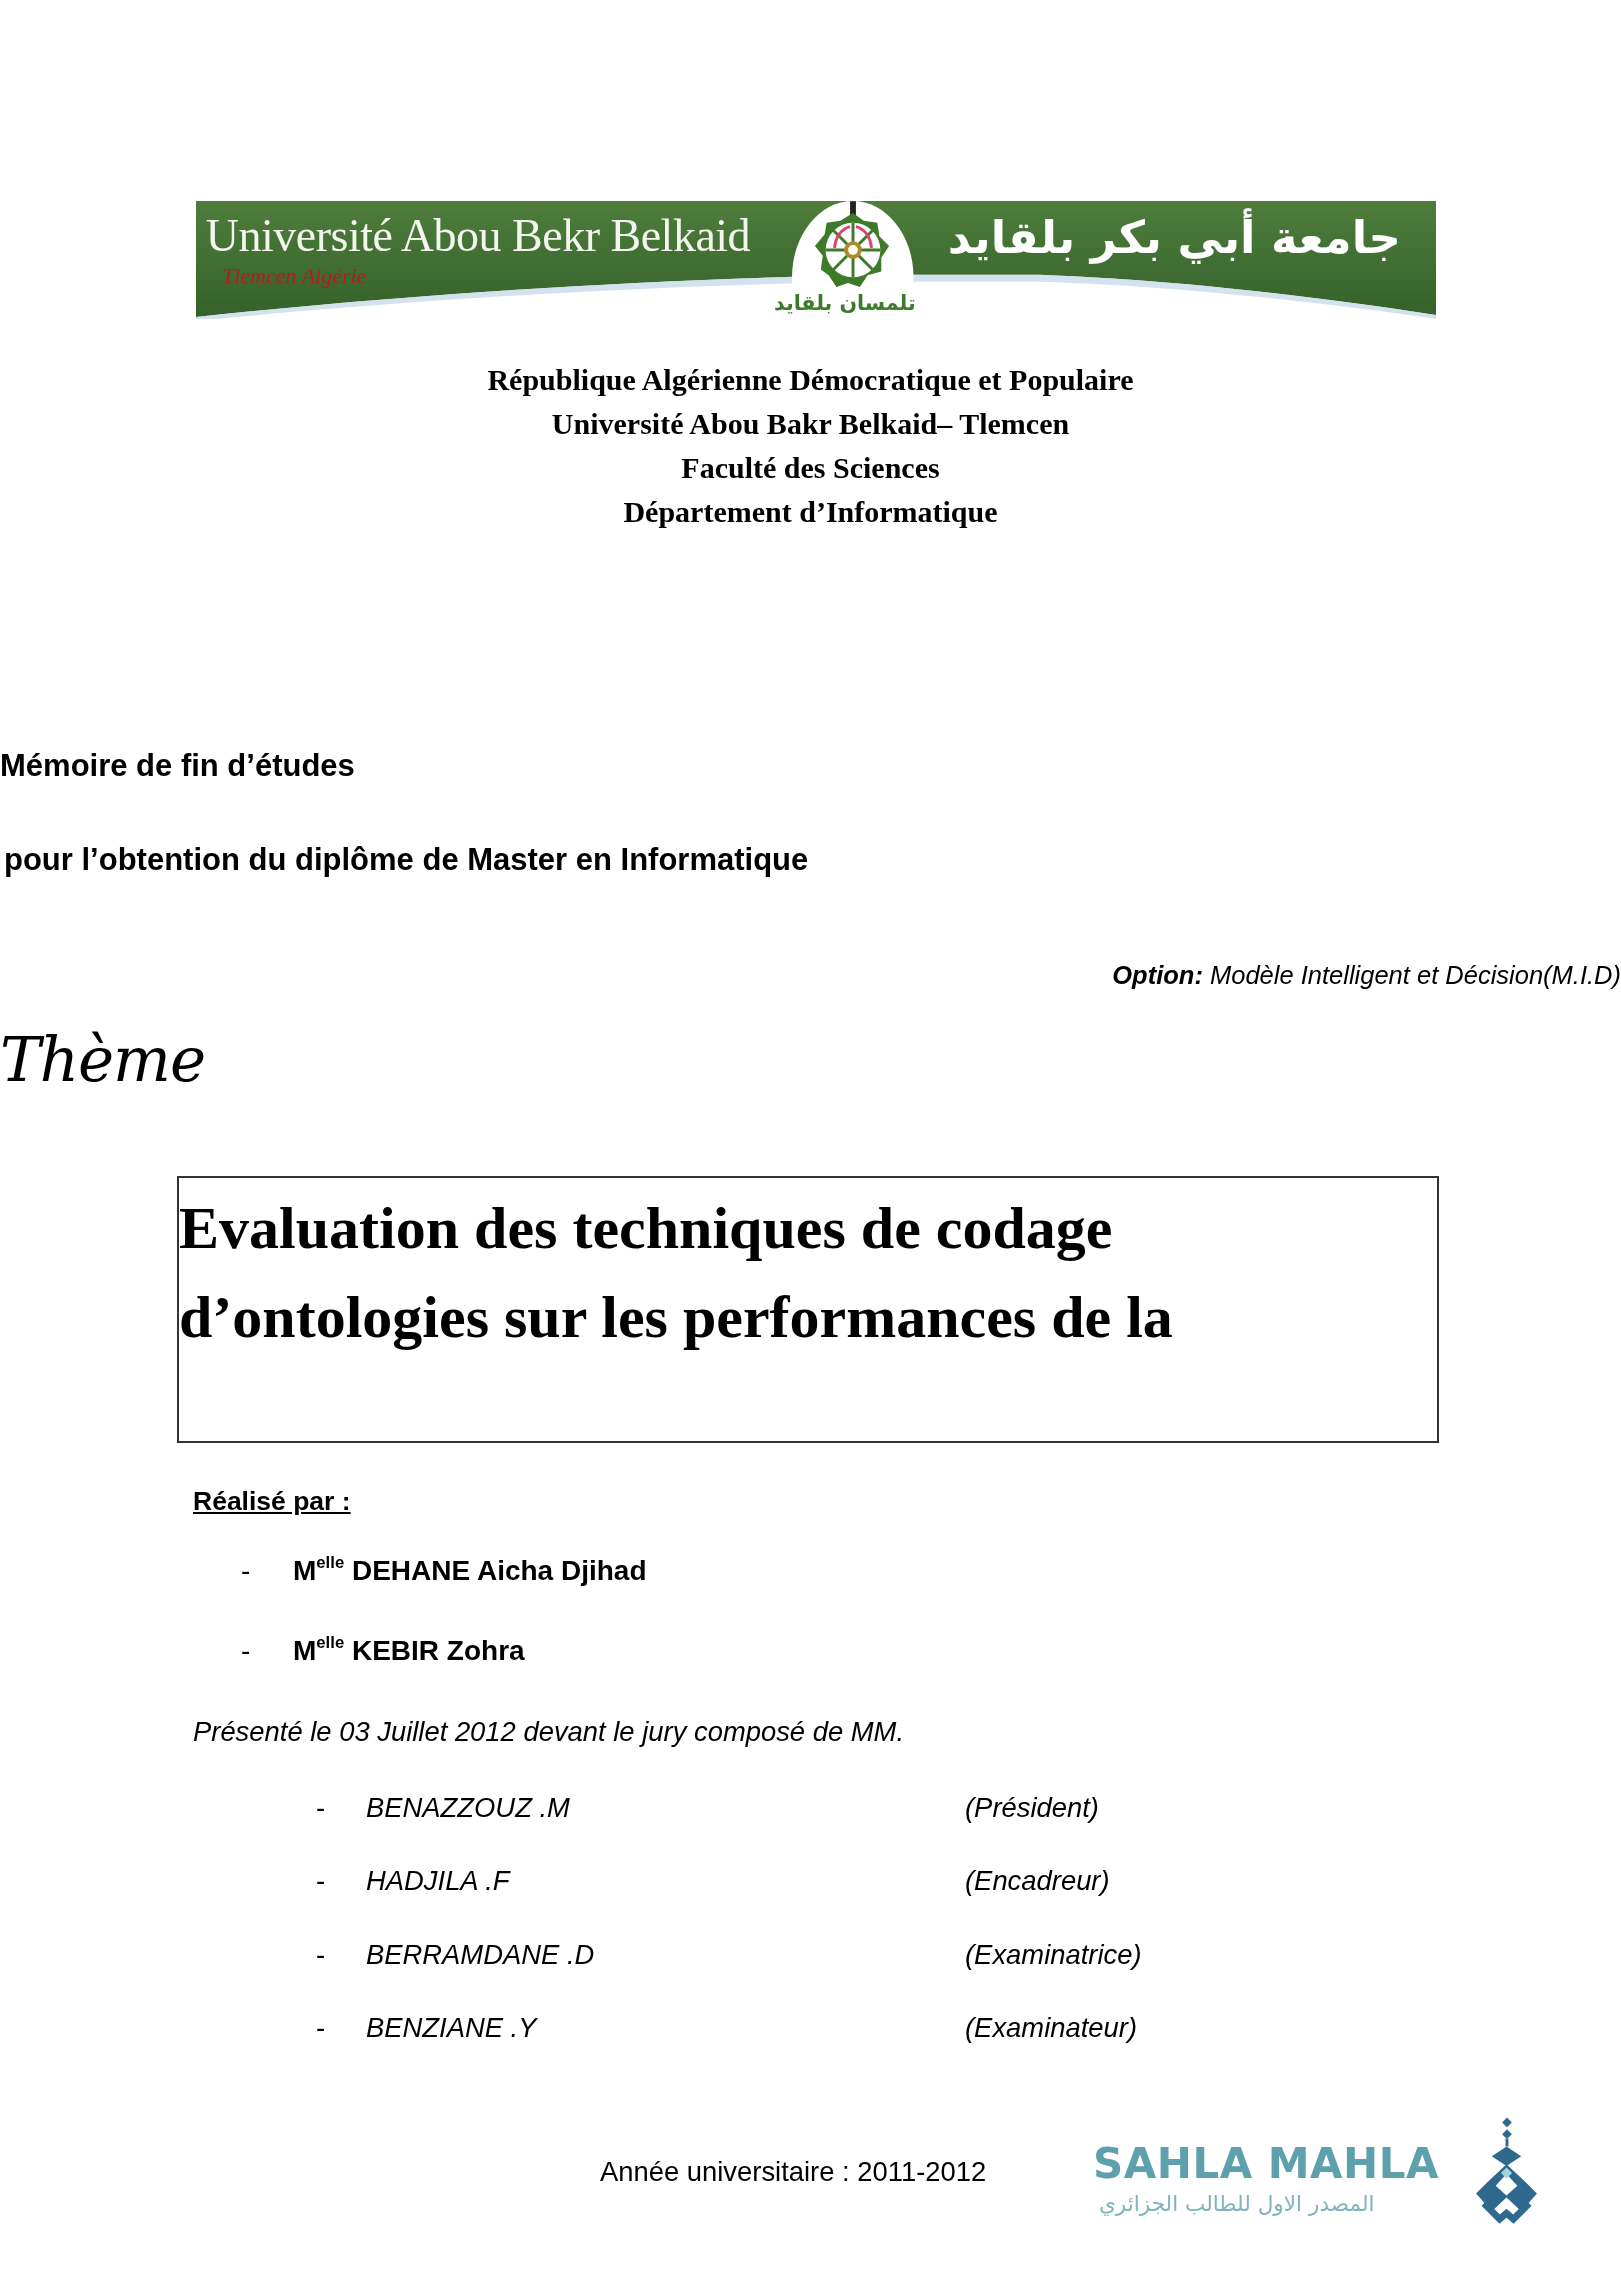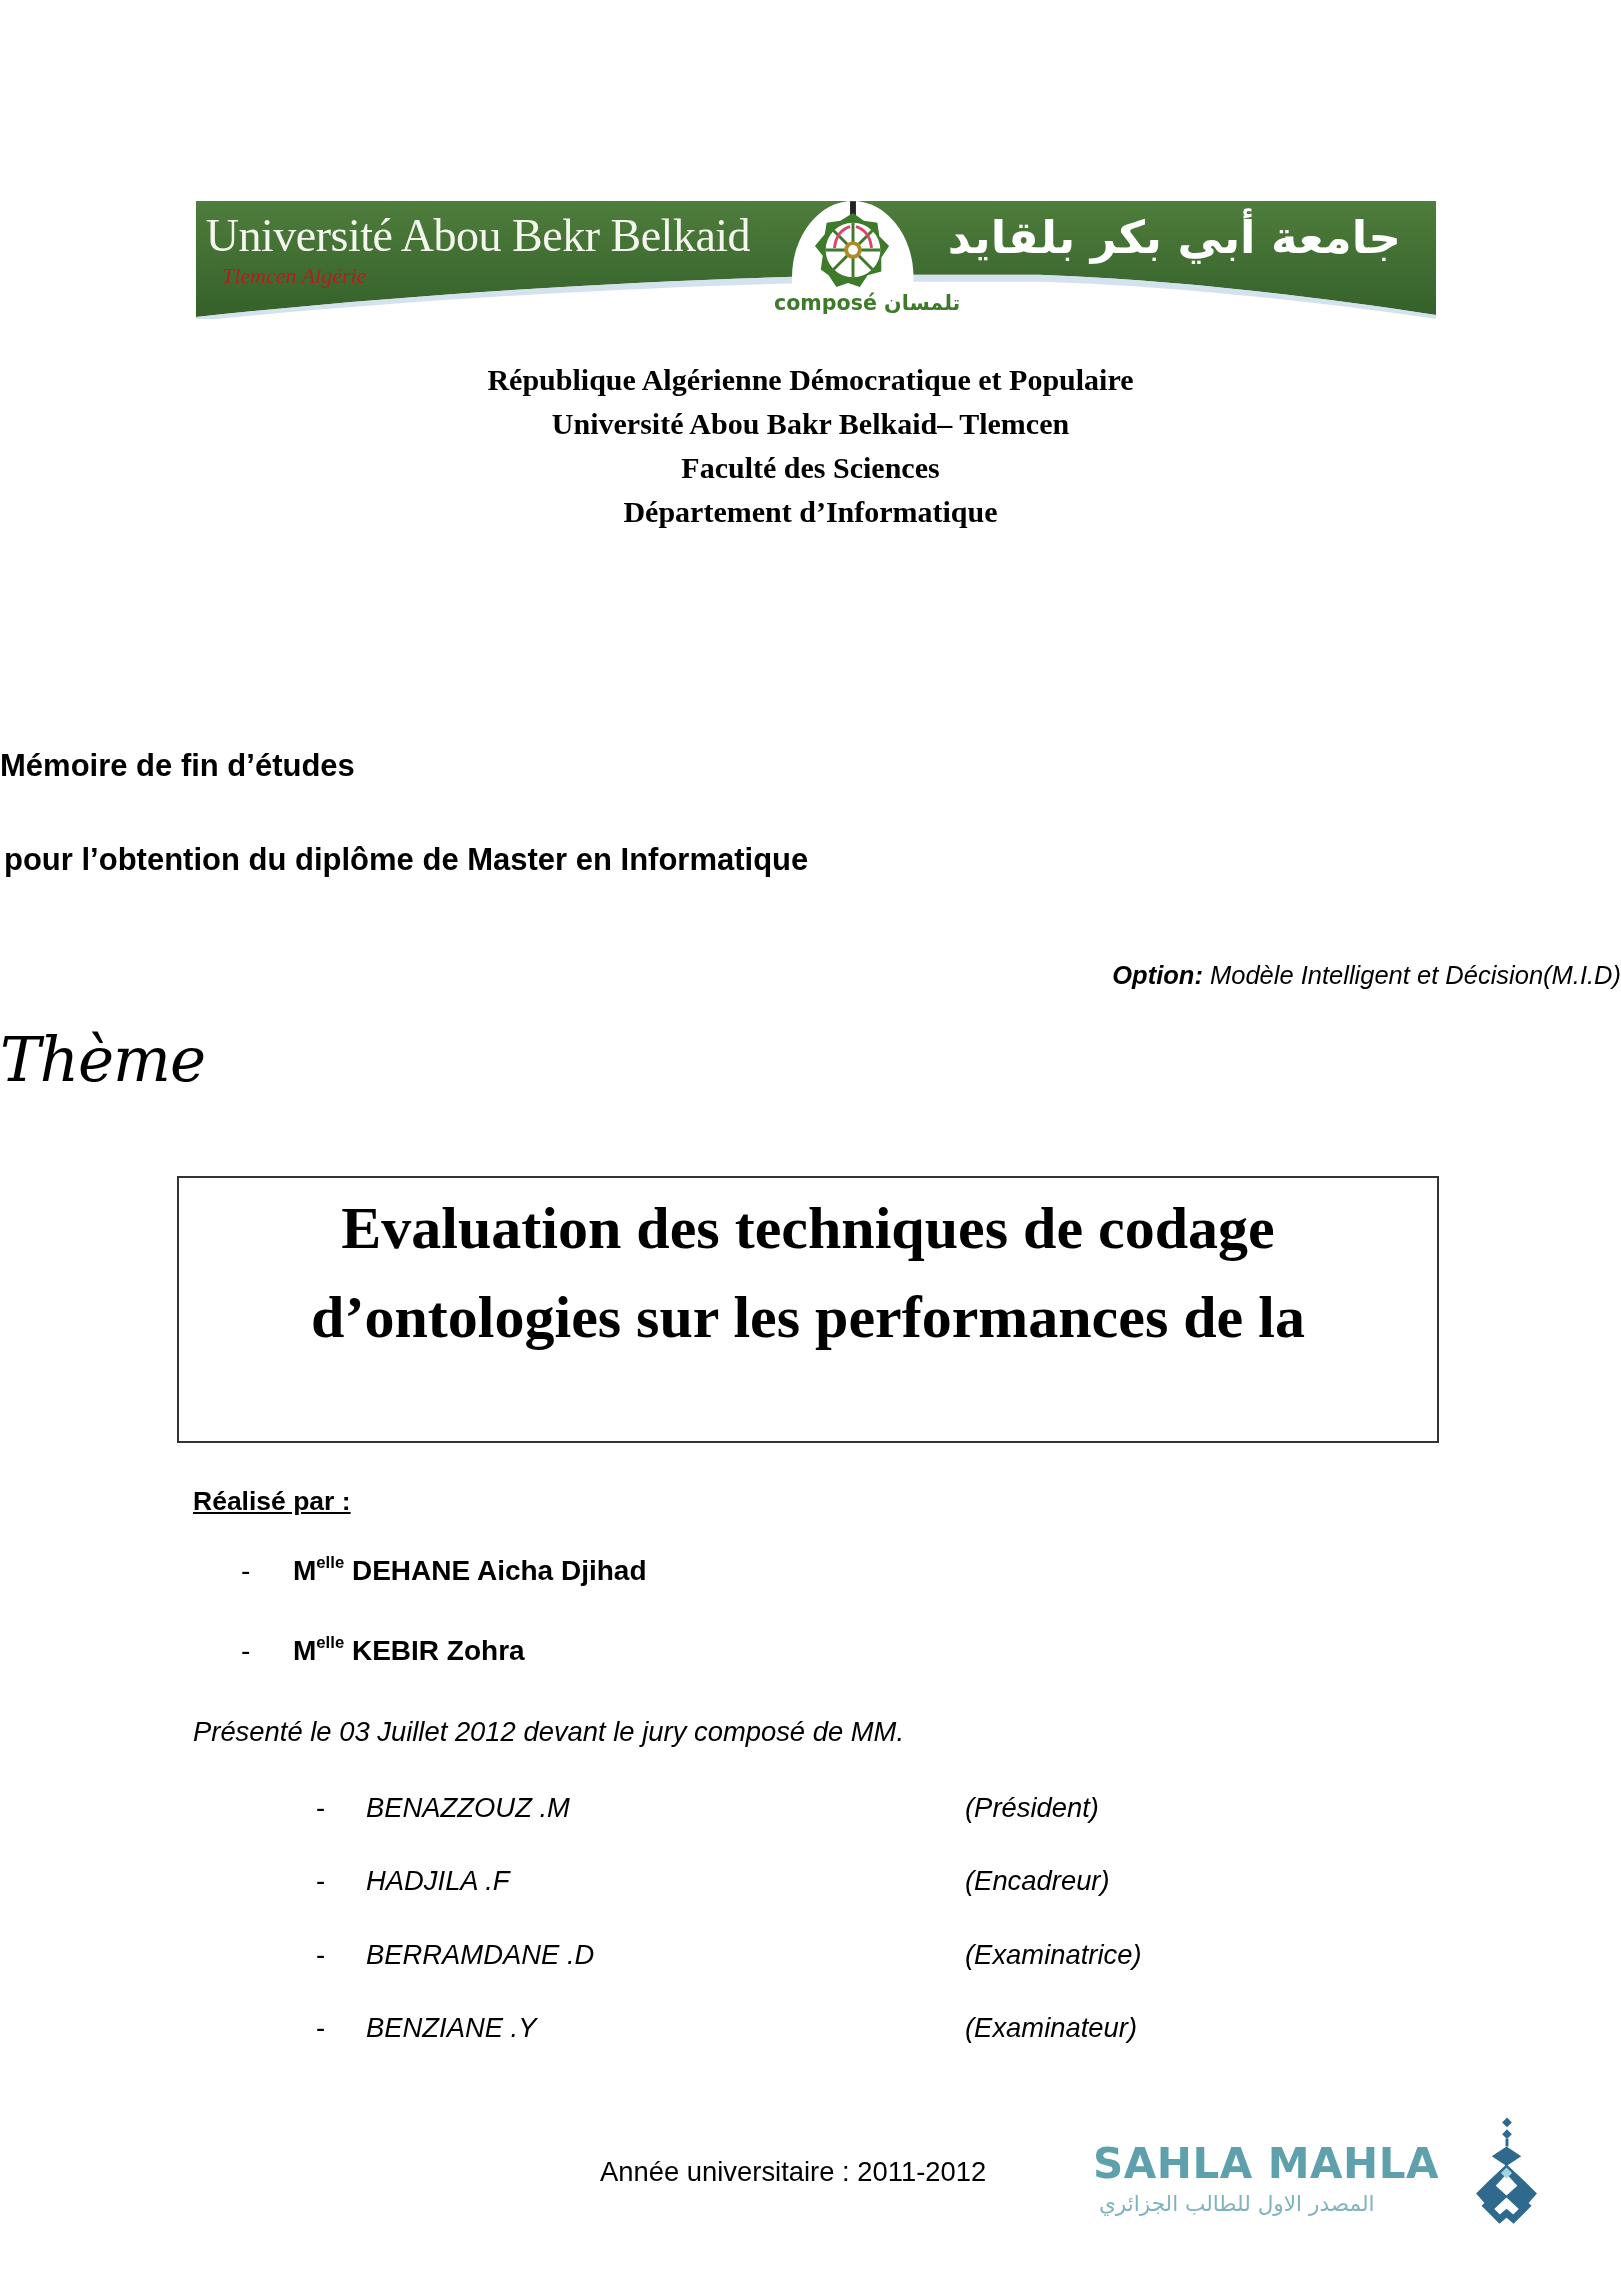--- a/index.html
+++ b/index.html
@@ -19,21 +19,21 @@
     .inst { left: 0; width: 1621px; top: 358px; text-align: center; font-family: "Liberation Serif", serif; font-weight: bold; font-size: 30px; line-height: 44px; }
     .inst div { white-space: nowrap; }
 
     .memoire { left: 0; width: 1621px; top: 748px; text-align: left; font-family: "Liberation Sans", sans-serif; font-weight: bold; font-size: 31px; }
     .obtention { left: 4px; width: 1621px; top: 842px; text-align: left; font-family: "Liberation Sans", sans-serif; font-weight: bold; font-size: 31px; }
     .option { left: 0; width: 1621px; top: 961px; text-align: right; font-family: "Liberation Sans", sans-serif; font-style: italic; font-size: 25.5px; }
     .option b { font-weight: bold; }
 
     .theme { left: 0; width: 1621px; top: 1024px; font-family: "DejaVu Serif", serif; font-style: italic; font-size: 61px; letter-spacing: -1px; }
 
-    .title-box { left: 177px; top: 1176px; width: 1262px; height: 267px; border: 2px solid #333; border-bottom-width: 2.9px; box-sizing: border-box; text-align: center; }
+    .title-box { left: 177px; top: 1176px; width: 1262px; height: 267px; border: 2px solid #333; border-bottom-width: 2.9px; box-sizing: border-box; }
     .title-box .title { font-family: "Liberation Serif", serif; font-weight: bold; font-size: 60px; line-height: 89px; padding-top: 5.9px; }
 
     .realise { left: 193px; top: 1486px; font-family: "Liberation Sans", sans-serif; font-weight: bold; font-size: 26.5px; text-decoration: underline; }
 
     .author { left: 241px; font-family: "Liberation Sans", sans-serif; font-weight: bold; font-size: 28px; white-space: nowrap; }
     .author .dash { display: inline-block; width: 52px; font-weight: normal; }
     .author sup { font-size: 16.7px; vertical-align: 11.8px; }
 
     .presente { left: 193px; top: 1716px; font-family: "Liberation Sans", sans-serif; font-style: italic; font-size: 27.4px; white-space: nowrap; }
 
@@ -75,21 +75,21 @@
       <line x1="41" y1="22" x2="41" y2="78"></line>
       <line x1="13" y1="50" x2="69" y2="50"></line>
       <line x1="21" y1="30" x2="61" y2="70"></line>
       <line x1="61" y1="30" x2="21" y2="70"></line>
     </g>
     <path d="M22,48 Q24,30 38,26" stroke="#d9466a" stroke-width="3" fill="none"></path>
     <path d="M60,48 Q58,30 44,26" stroke="#d9466a" stroke-width="3" fill="none"></path>
     <circle cx="41" cy="50" r="9" fill="#b08a2a"></circle>
     <circle cx="41" cy="50" r="5" fill="#ffffff"></circle>
   </svg>
-  <span class="banner-arabic-sub">تلمسان  composé</span>
+  <span class="banner-arabic-sub">تلمسان  بلقايد</span>
 </div>
 
 <div class="abs inst">
   <div>République  Algérienne Démocratique  et Populaire</div>
   <div>Université Abou Bakr Belkaid– Tlemcen</div>
   <div>Faculté des Sciences</div>
   <div>Département d’Informatique</div>
 </div>
 
 <div class="abs memoire">Mémoire de fin d’études</div>

